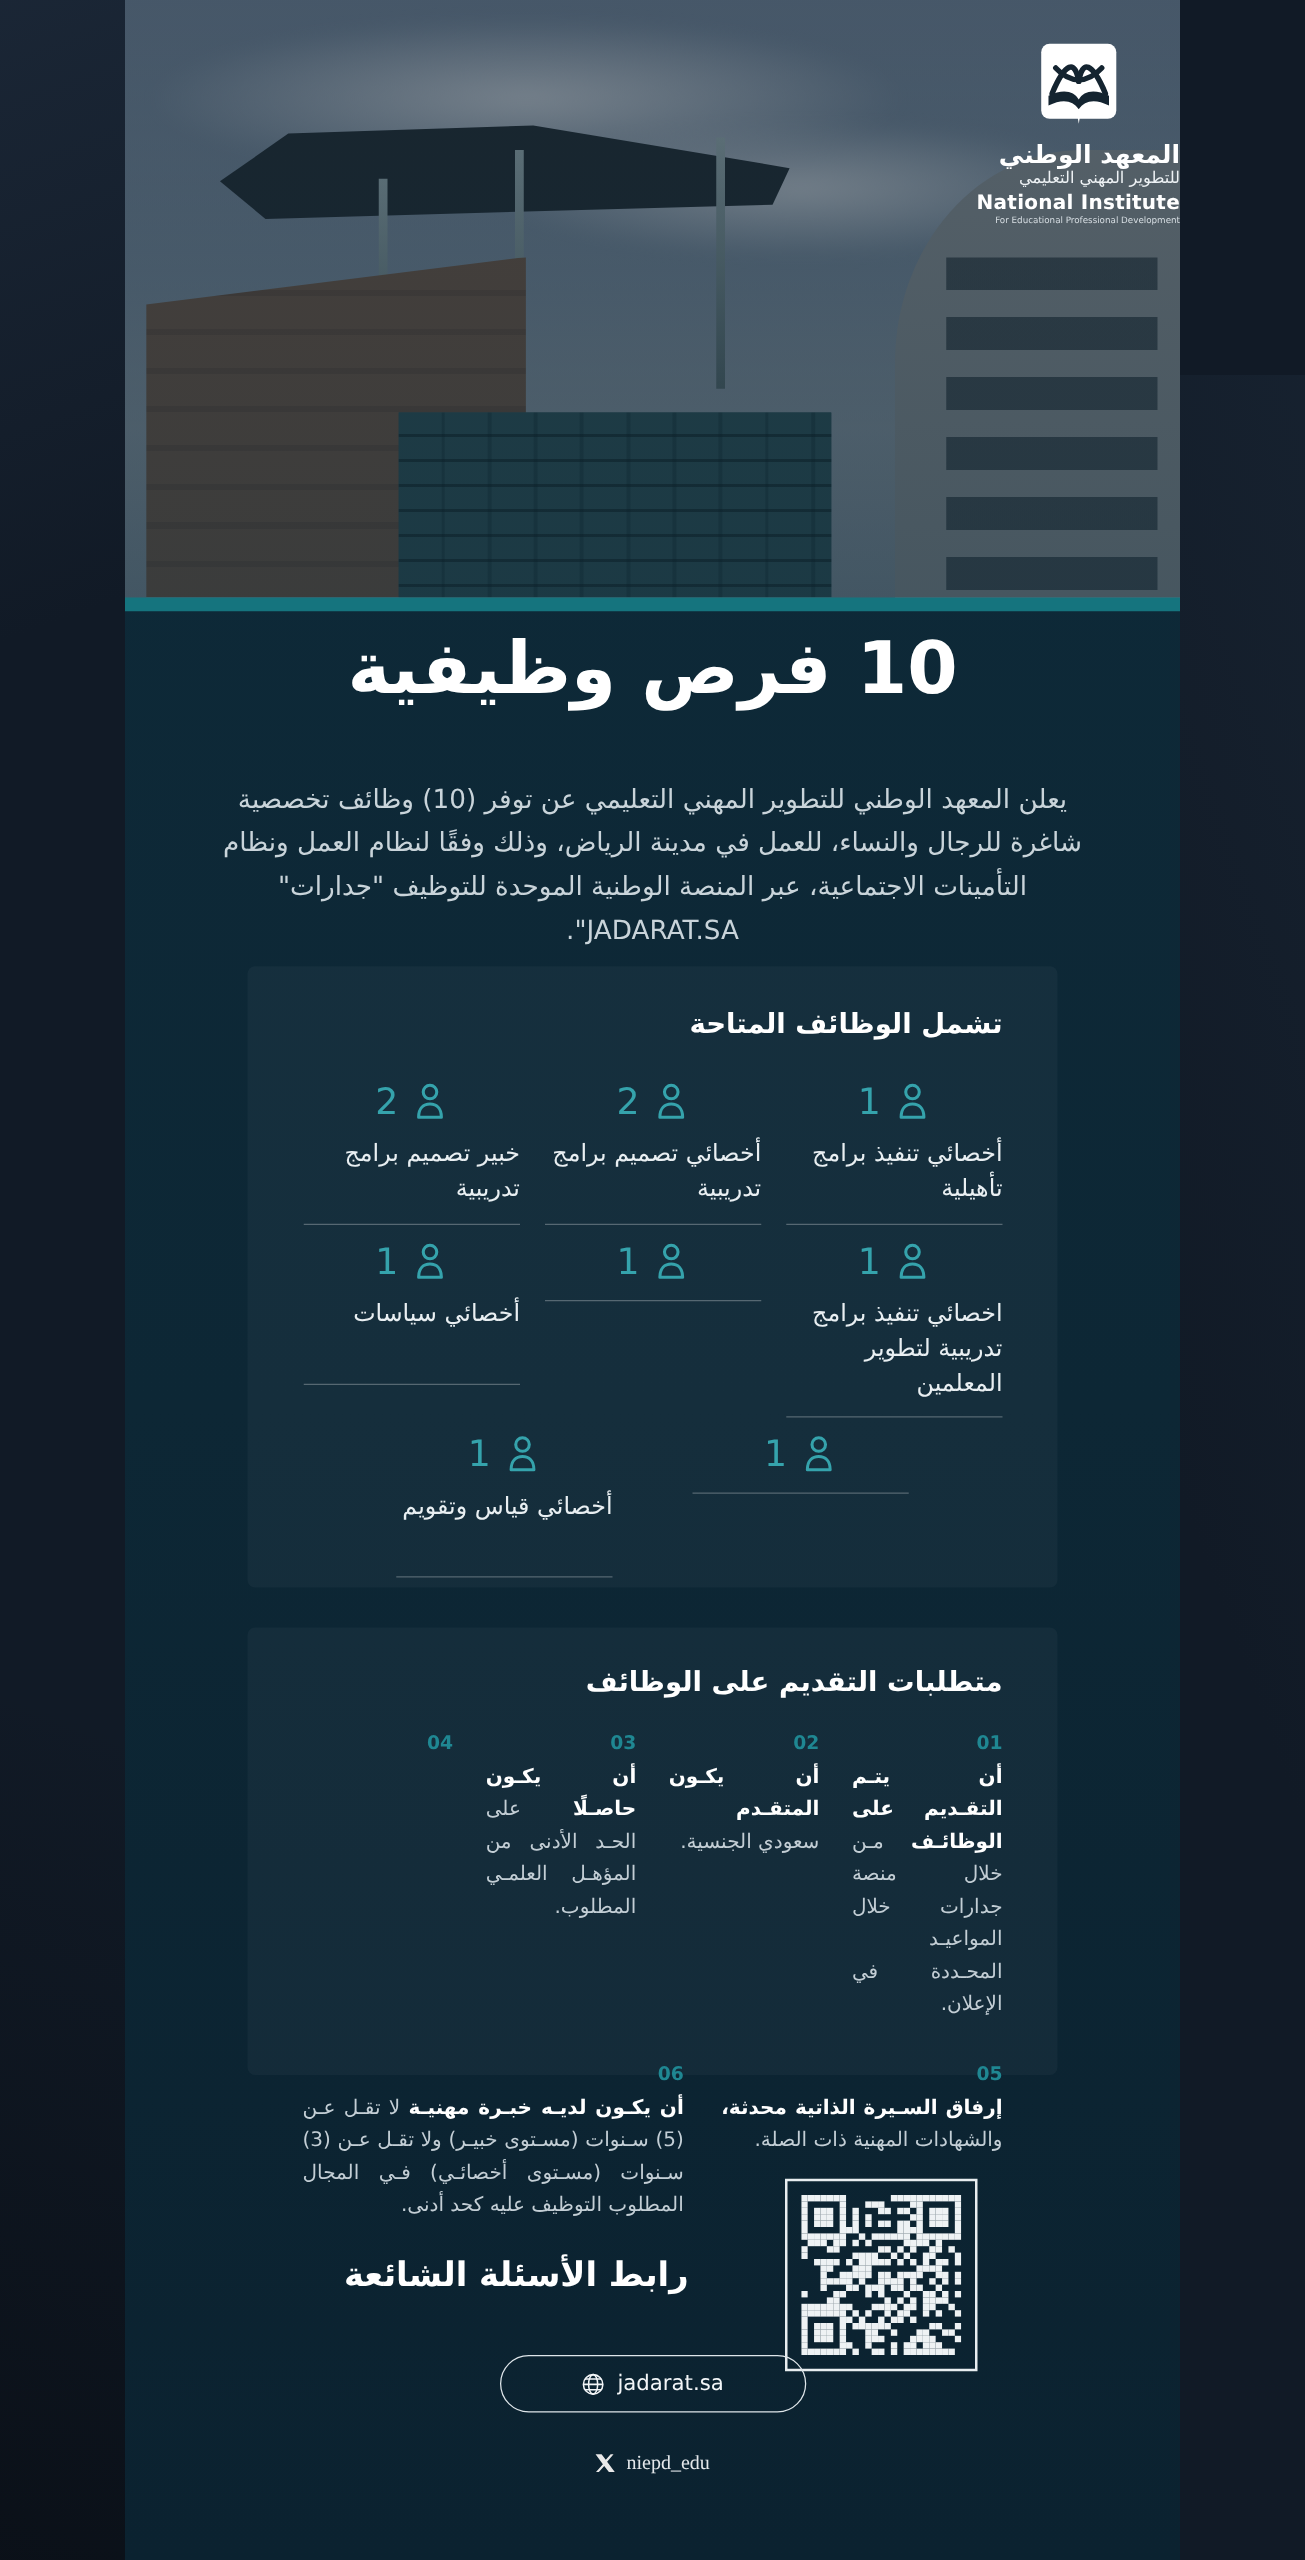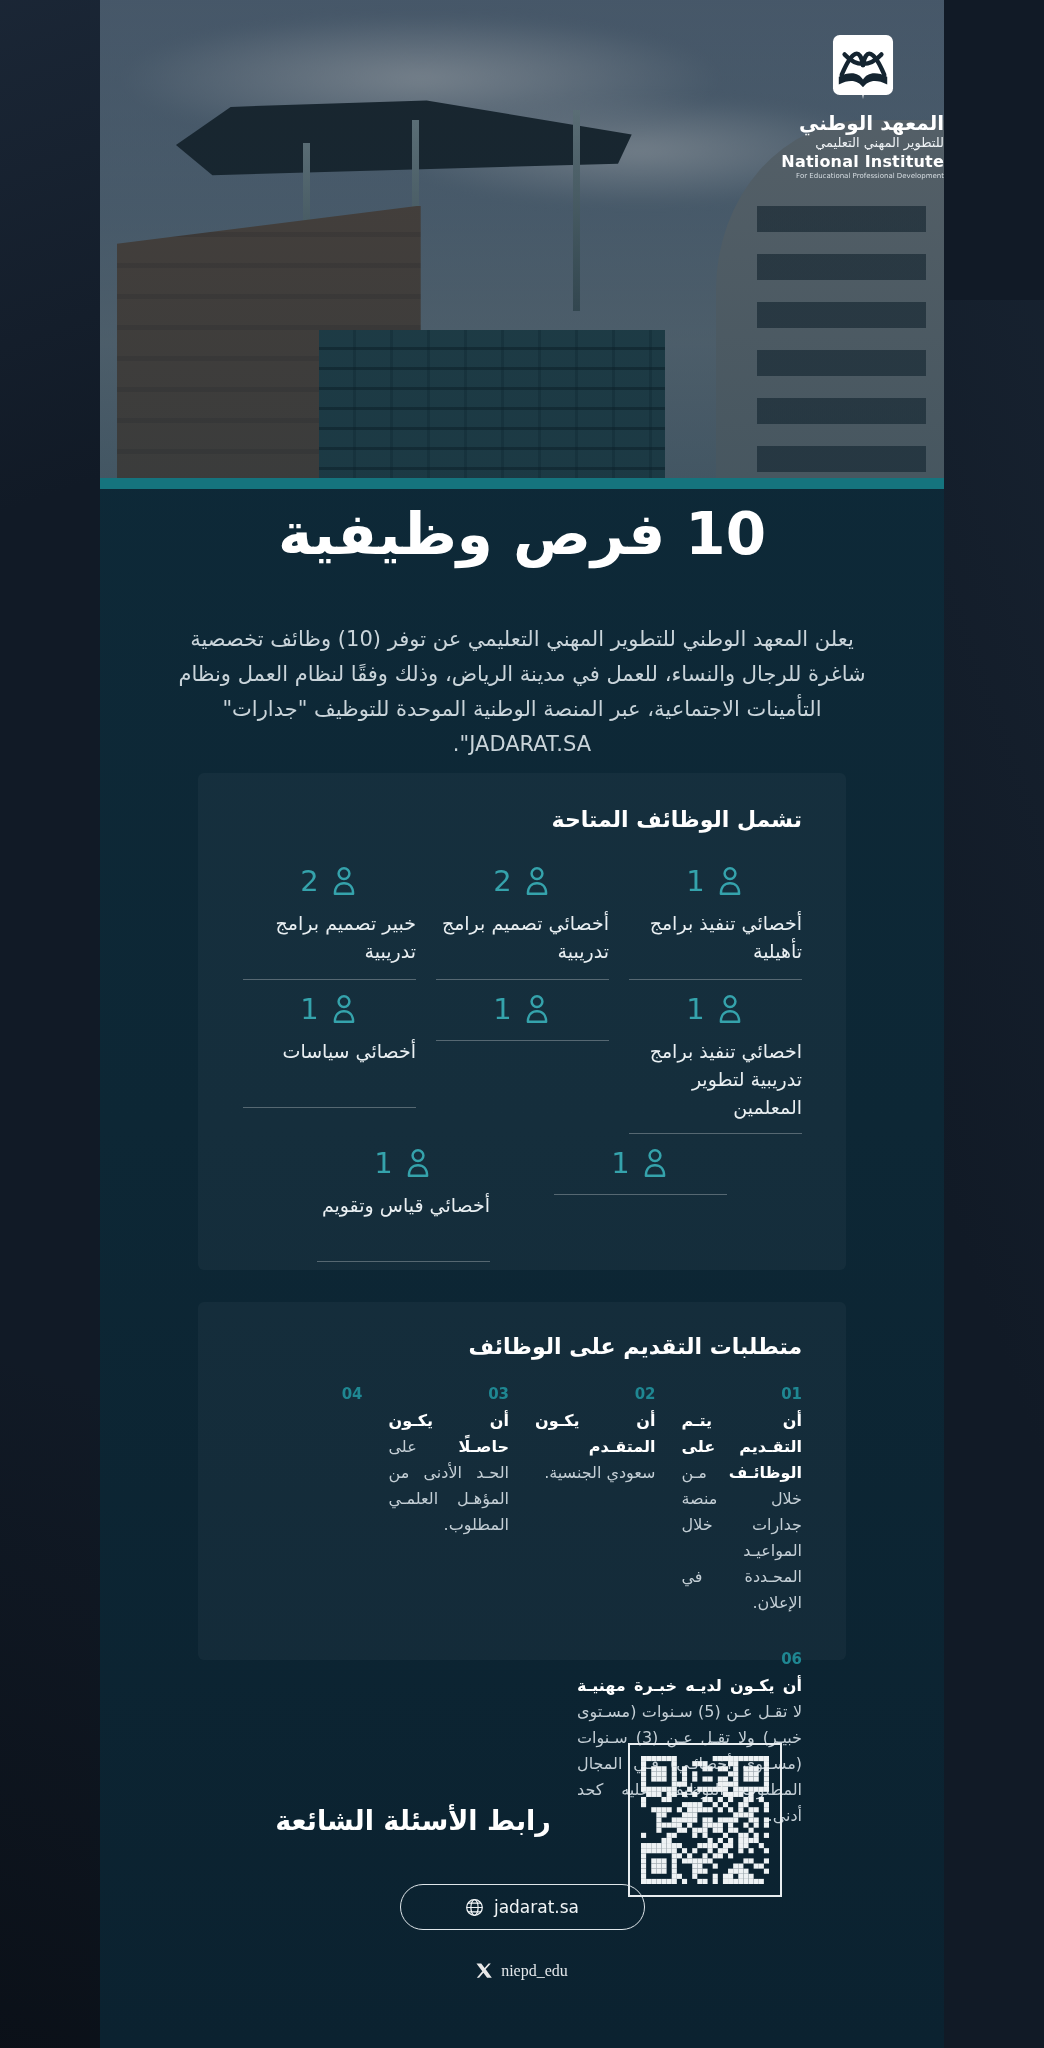--- a/index.html
+++ b/index.html
@@ -265,20 +265,24 @@
         </div>
         <div>
           <div class="req-num">03</div>
           <div class="req-text"><b>أن يكـون حاصـلًا</b><span> على الحـد الأدنى من المؤهـل العلمـي المطلوب.</span></div>
         </div>
         <div>
           <div class="req-num">04</div>
         </div>
       </div>
       <div class="req-grid2">
+        <div>
+          <div class="req-num">05</div>
+          <div class="req-text"><b>إرفاق السـيرة الذاتية محدثة،</b><span> والشهادات المهنية ذات الصلة.</span></div>
+        </div>
         <div>
           <div class="req-num">06</div>
           <div class="req-text"><b>أن يكـون لديـه خبـرة مهنيـة</b><span> لا تقـل عـن (5) سـنوات (مسـتوى خبيـر) ولا تقـل عـن (3) سـنوات (مسـتوى أخصائـي) فـي المجال المطلوب التوظيف عليه كحد أدنى.</span></div>
         </div>
       </div>
     </div>
 
     <div class="faq-row">
       <div class="qr-frame">
         <svg viewBox="0 0 150 150">

